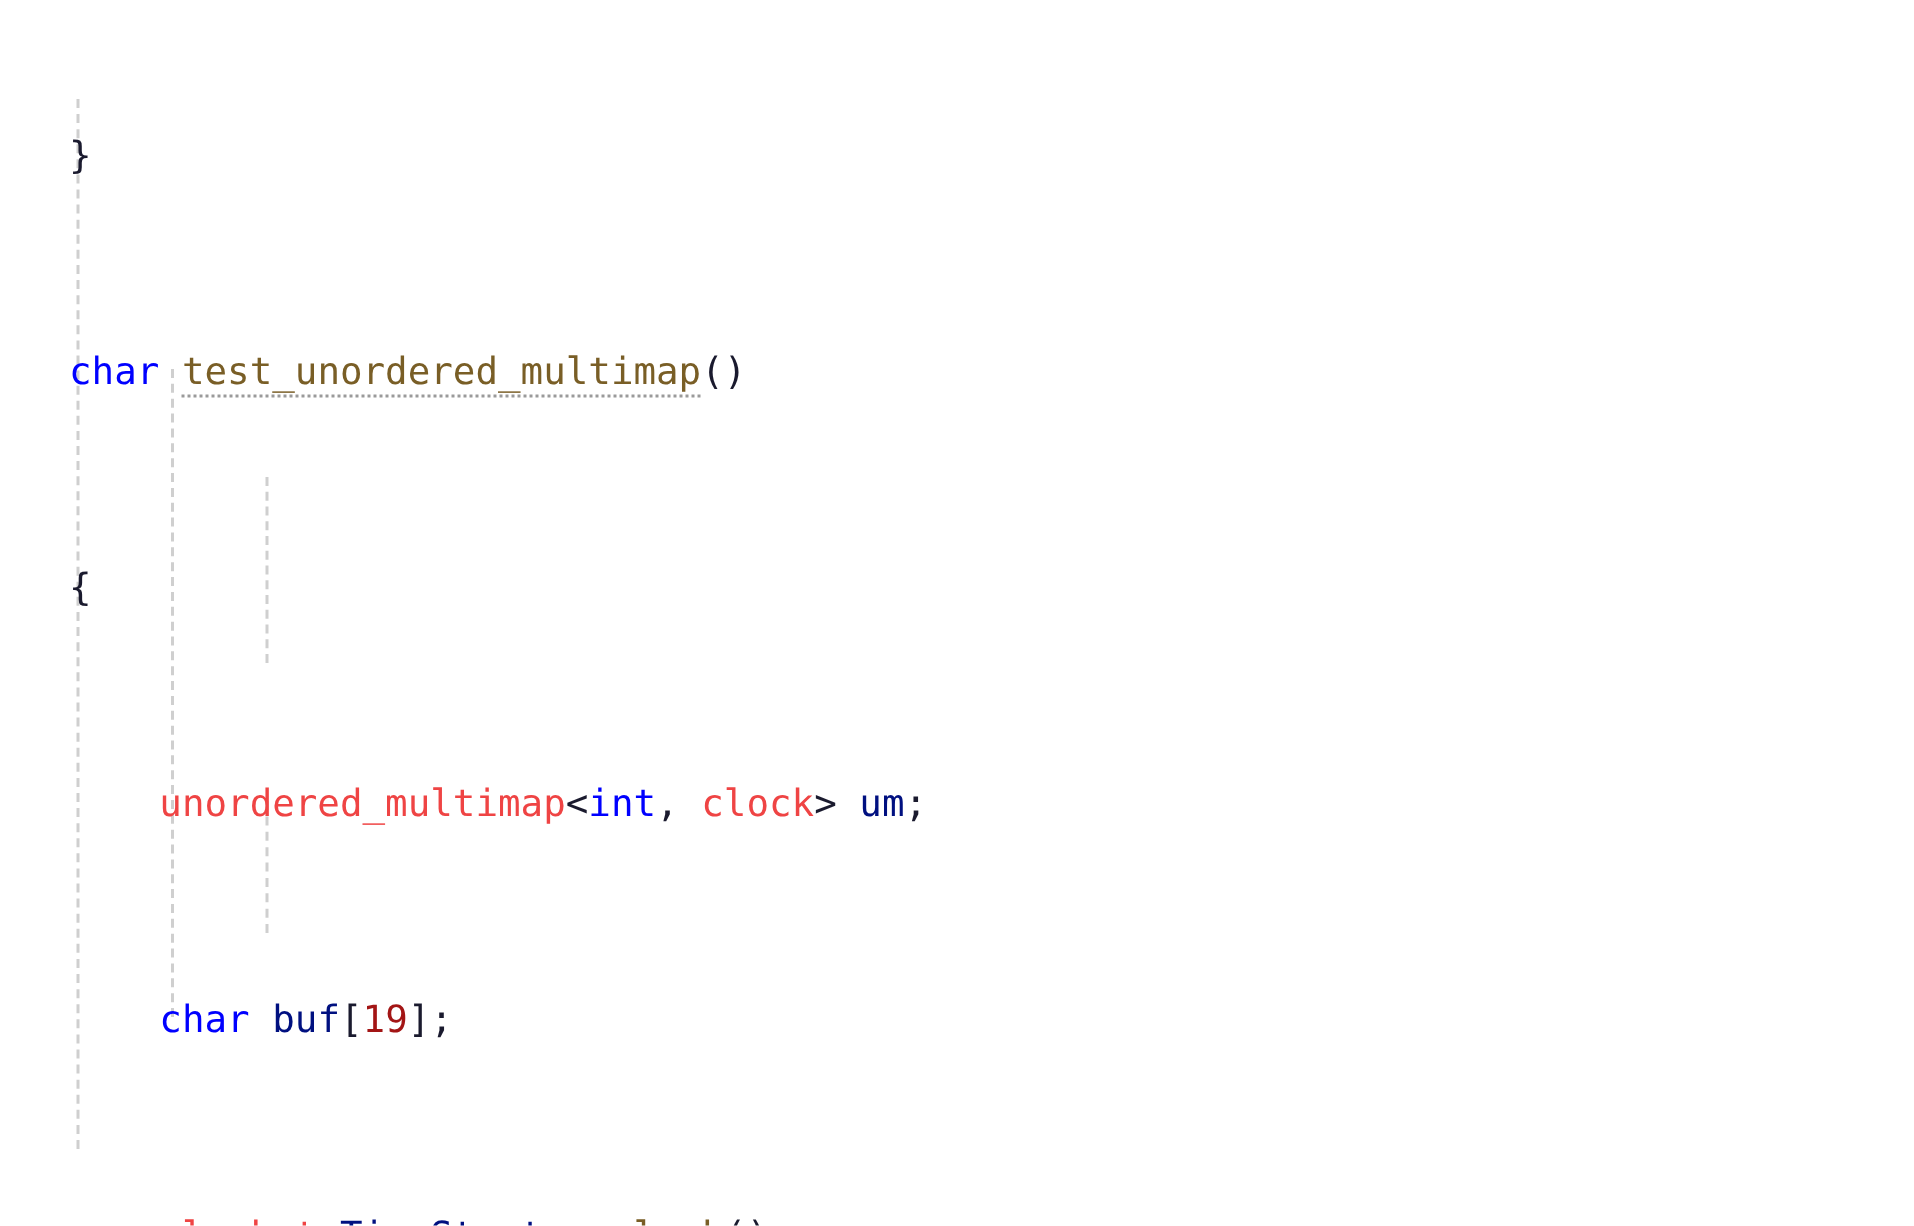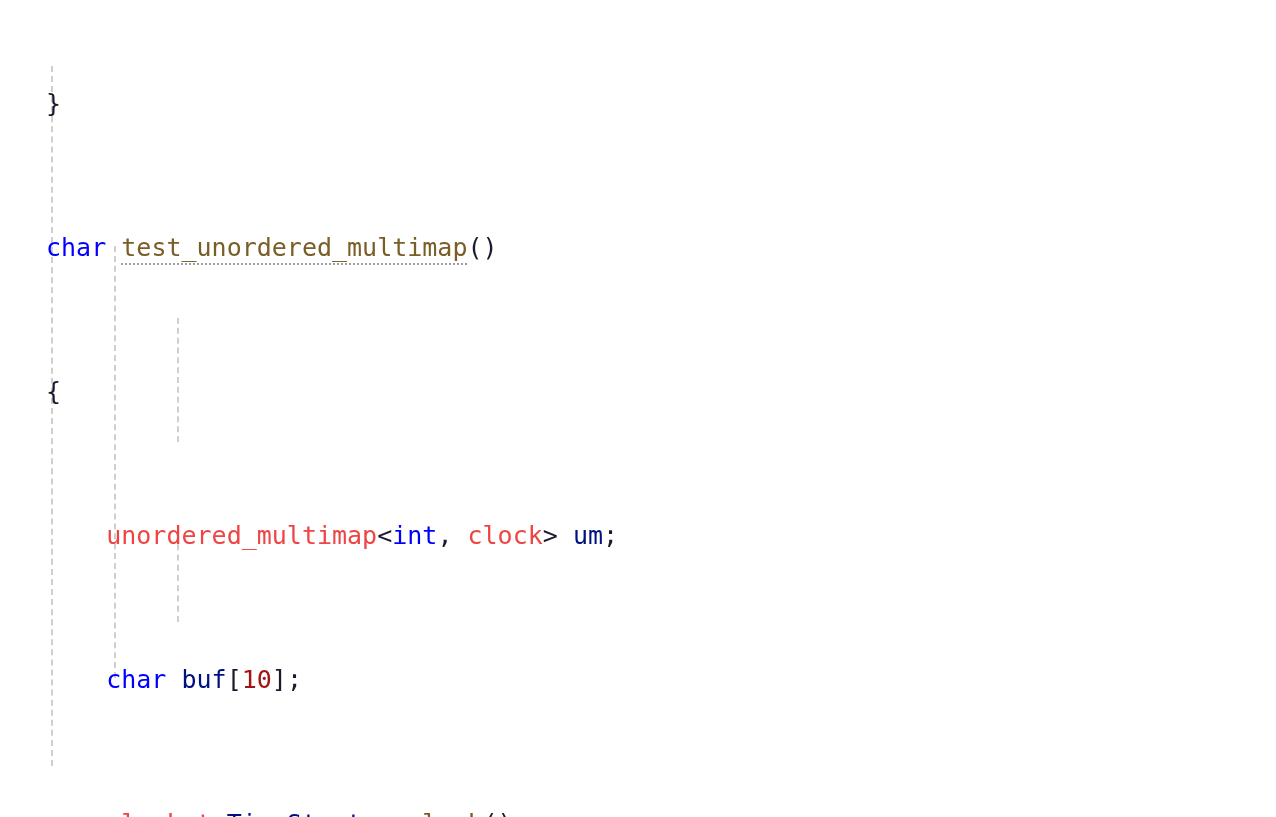--- a/index.html
+++ b/index.html
@@ -91,21 +91,21 @@
   <div id="code-surface">
 
     <div class="code-line"><span class="t-punc">}</span></div>
 
     <div class="code-line"><span class="t-kw">char</span><span class="t-plain"> </span><span class="t-fn squiggle">test_unordered_multimap</span><span class="t-punc">()</span></div>
 
     <div class="code-line"><span class="t-punc">{</span></div>
 
     <div class="code-line"><span class="t-plain">    </span><span class="t-type">unordered_multimap</span><span class="t-punc">&lt;</span><span class="t-kw">int</span><span class="t-punc">,</span><span class="t-plain"> </span><span class="t-type">clock</span><span class="t-punc">&gt;</span><span class="t-plain"> </span><span class="t-var">um</span><span class="t-punc">;</span></div>
 
-    <div class="code-line"><span class="t-plain">    </span><span class="t-kw">char</span><span class="t-plain"> </span><span class="t-var">buf</span><span class="t-punc">[</span><span class="t-num">10</span><span class="t-punc">];</span></div>
+    <div class="code-line"><span class="t-plain">    </span><span class="t-kw">char</span><span class="t-plain"> </span><span class="t-var">buf</span><span class="t-punc">[</span><span class="t-num">19</span><span class="t-punc">];</span></div>
 
     <div class="code-line"><span class="t-plain">    </span><span class="t-type">clock_t</span><span class="t-plain"> </span><span class="t-var">TimeStart</span><span class="t-plain"> </span><span class="t-punc">=</span><span class="t-plain"> </span><span class="t-fn">clock</span><span class="t-punc">();</span></div>
 
     
 
     
 
     
 
     

